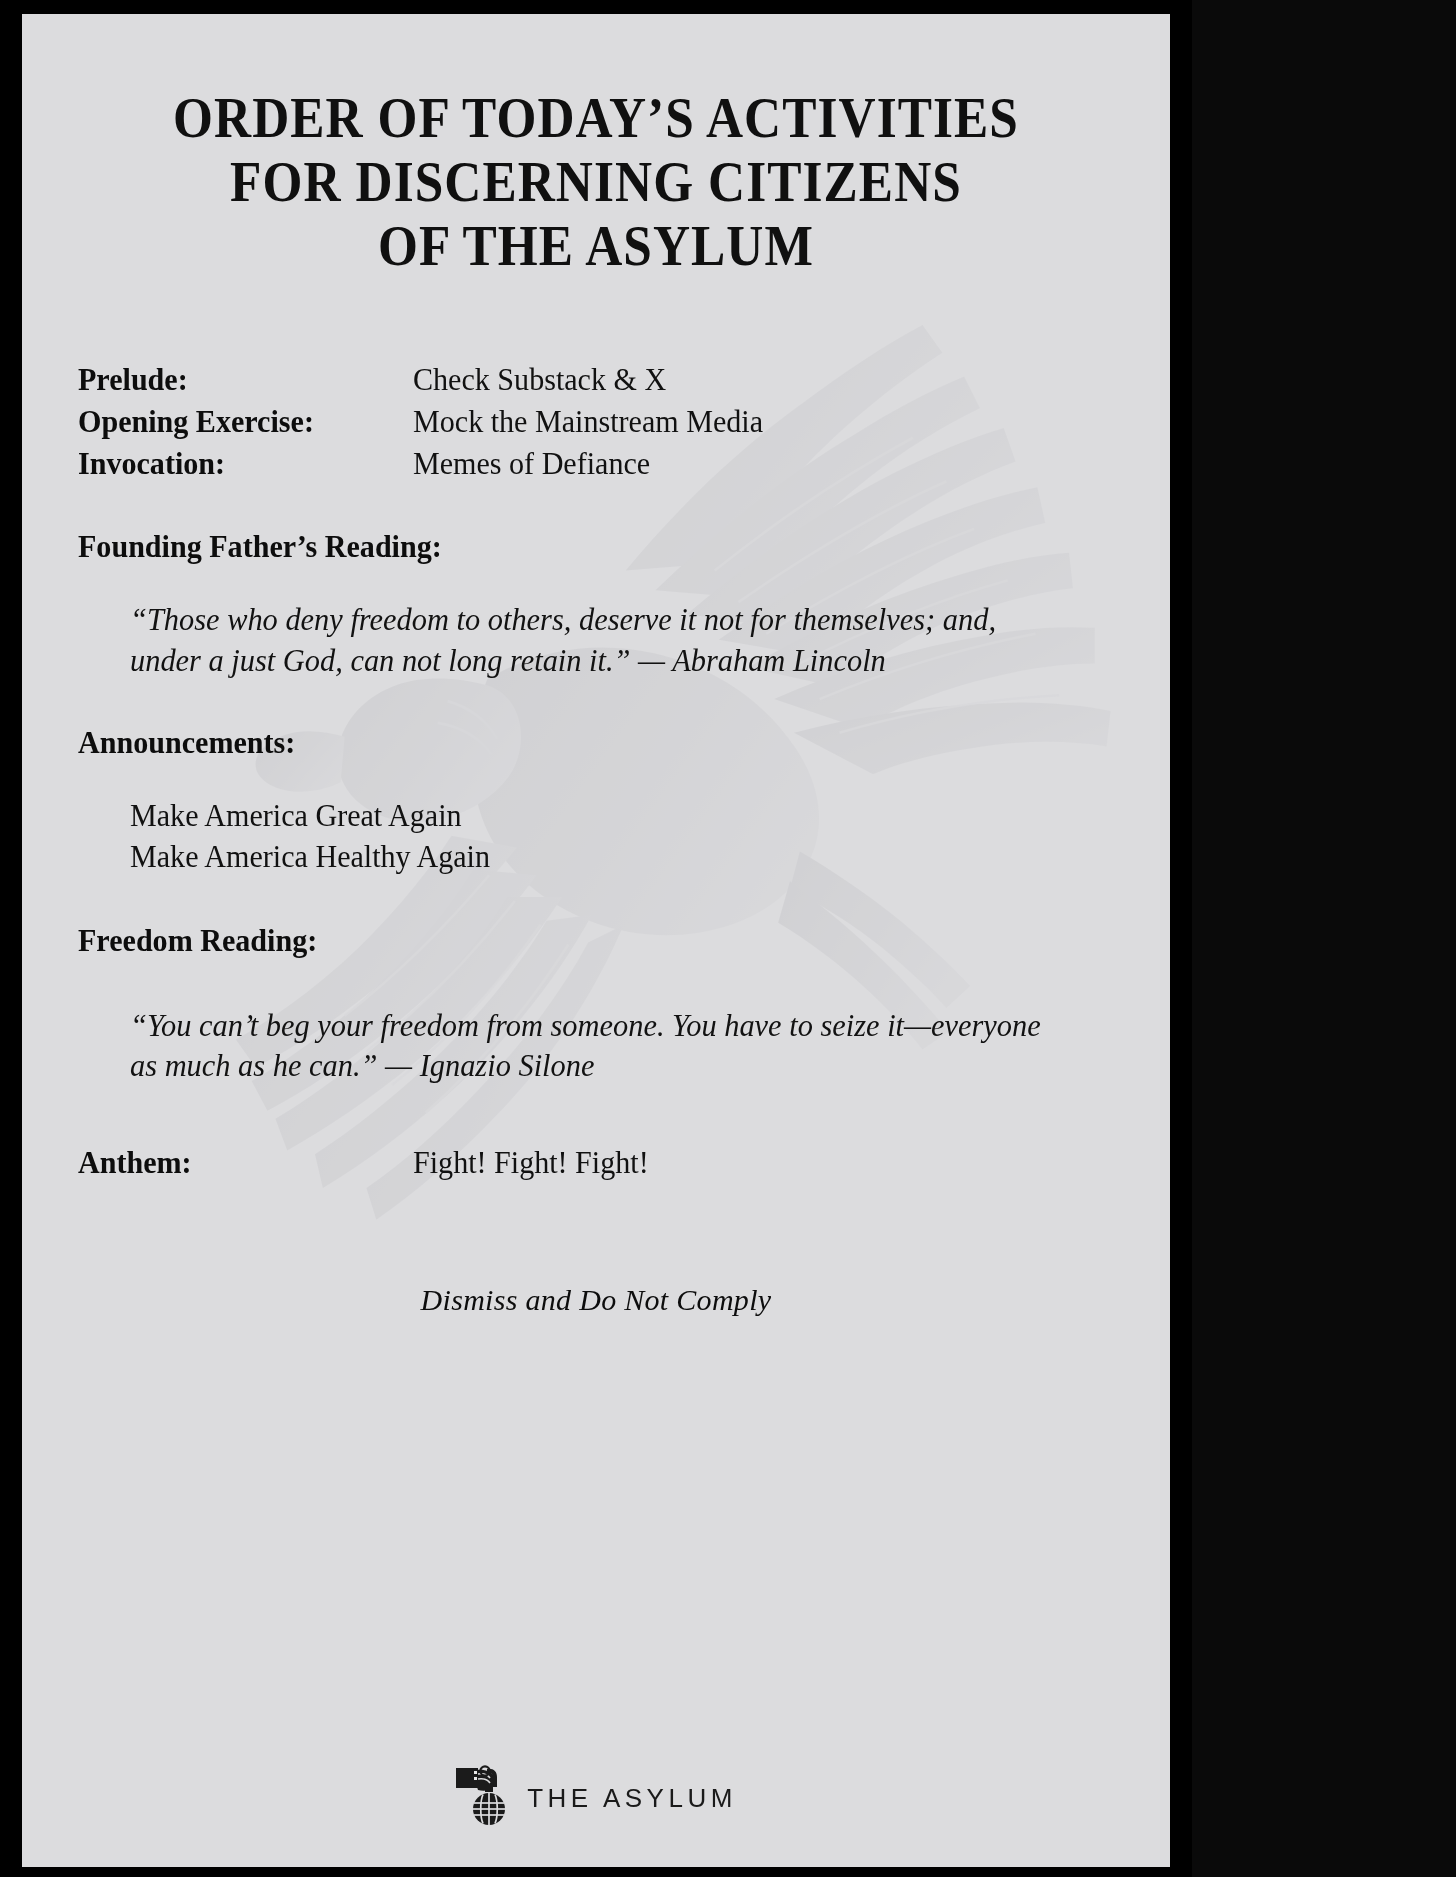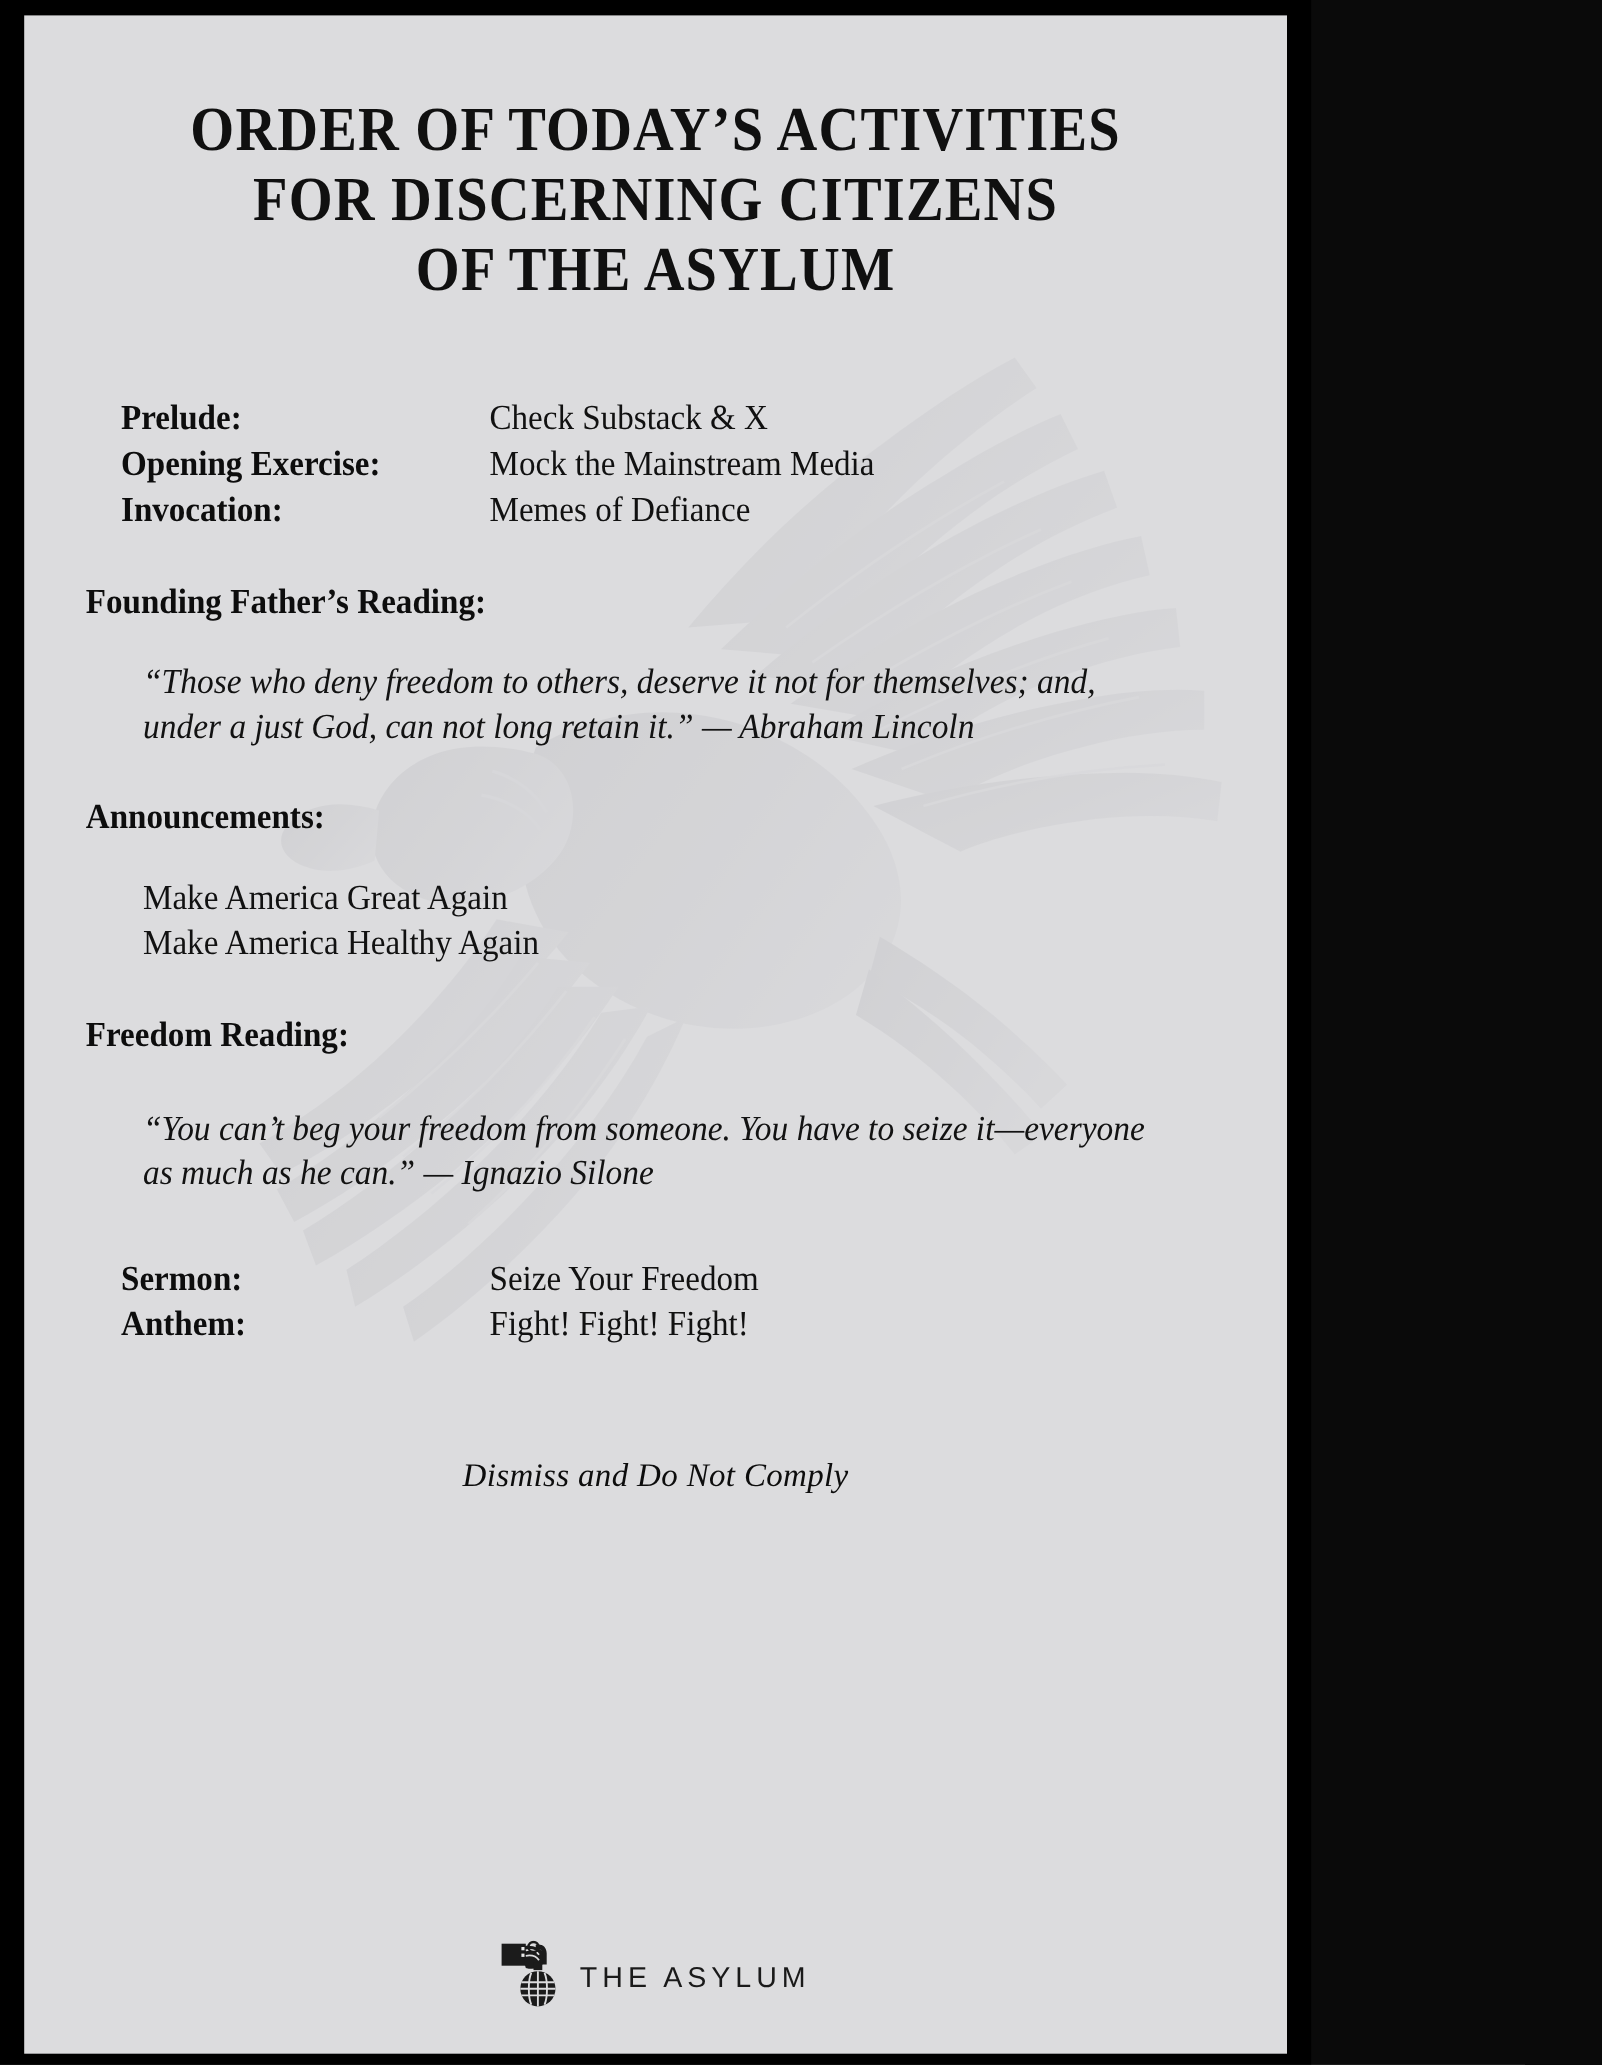--- a/index.html
+++ b/index.html
@@ -64,21 +64,21 @@
     font-size: 57px;
     line-height: 1.12;
     letter-spacing: 1.2px;
     color: #101010;
     transform: scaleX(0.90);
     transform-origin: center top;
   }
   .title .tline { display: block; white-space: nowrap; }
 
   
-  .rows { margin-top: 0; margin-left: 32px; }
+  .rows { margin-top: 0; }
   .row {
     display: flex;
     align-items: baseline;
     line-height: 1.30;
   }
   .row .label {
     width: 335px;
     flex: 0 0 335px;
     font-weight: bold;
     font-size: 32px;
@@ -274,24 +274,20 @@
       <div class="sp-34"></div>
       <div class="sp-12"></div>
 
       <div class="quote">“You can’t beg your freedom from someone. You have to seize it—everyone as much as he can.” — Ignazio Silone</div>
 
       <div class="sp-44"></div>
       <div class="sp-12"></div>
 
       <div class="rows">
         <div class="row">
-          <span class="label">Sermon:</span>
-          <span class="value">Seize Your Freedom</span>
-        </div>
-        <div class="row">
           <span class="label">Anthem:</span>
           <span class="value">Fight! Fight! Fight!</span>
         </div>
       </div>
 
       <div class="sp-56"></div>
       <div class="sp-44"></div>
 
       <div class="closing">Dismiss and Do Not Comply</div>
 

